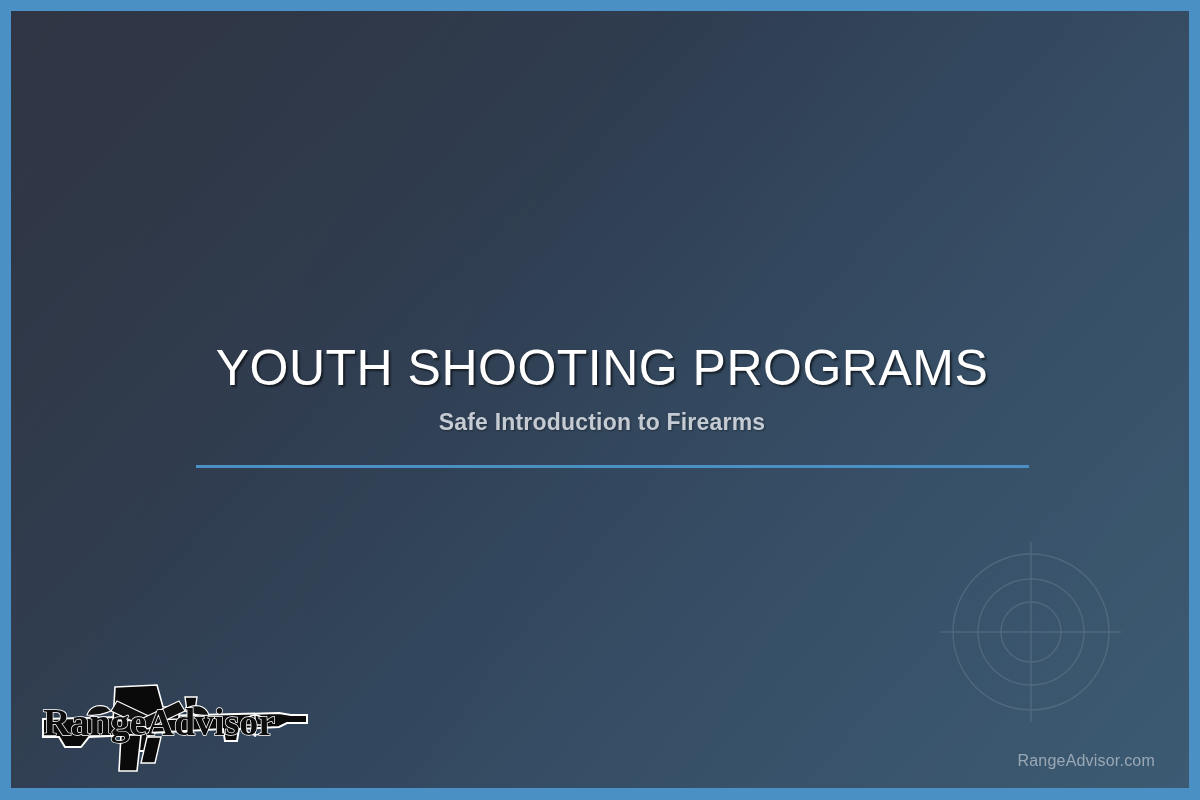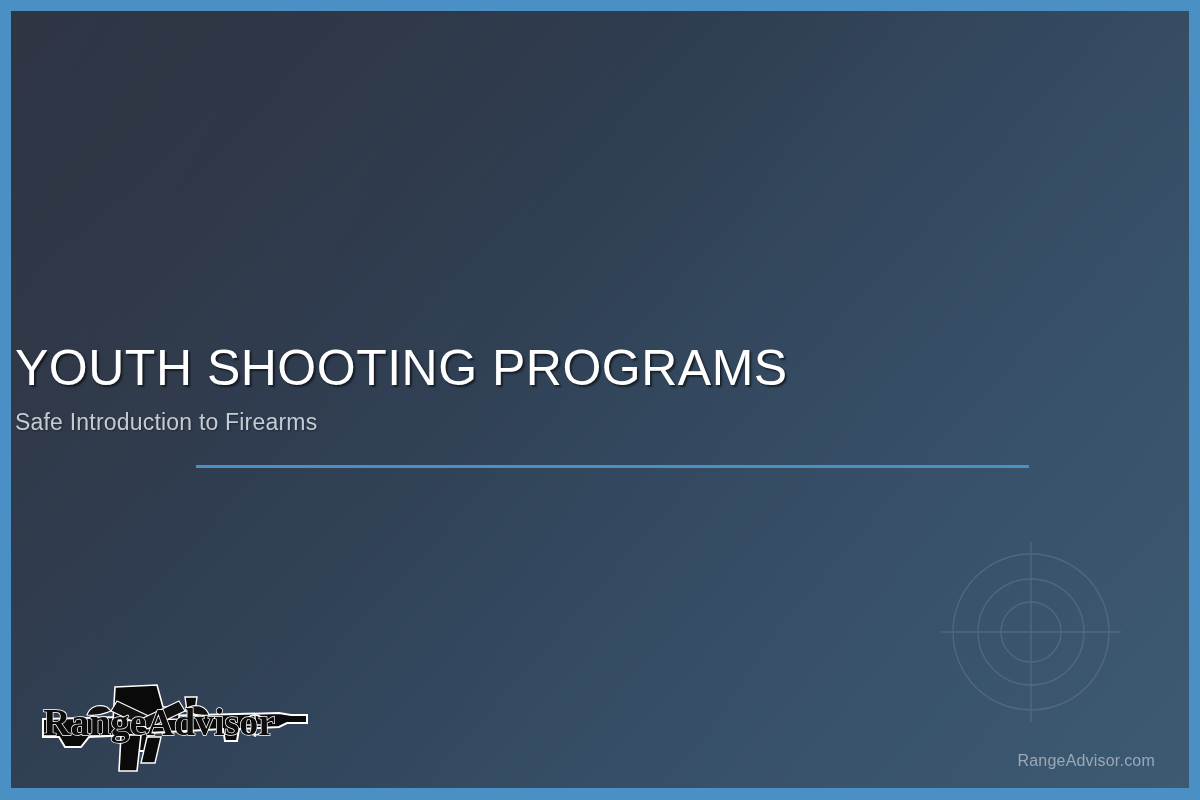--- a/index.html
+++ b/index.html
@@ -57,36 +57,37 @@
     opacity:0.85;
     pointer-events:none;
   }
 
   
   .title-block {
     position:absolute;
     left:4px;
     right:0;
     top:330px;
+    text-align:center;
   }
 
   .slide-title {
     font-size:50px;
     font-weight:400;
     letter-spacing:0.5px;
     color:#ffffff;
     line-height:1.08;
     text-shadow:2px 2px 2px rgba(0,0,0,0.55);
     white-space:nowrap;
   }
 
   .slide-subtitle {
     margin-top:14px;
     font-size:23px;
-    font-weight:400;
+    font-weight:700;
     color:#c5cbd3;
     letter-spacing:0.2px;
     text-shadow:1px 1px 2px rgba(0,0,0,0.35);
     white-space:nowrap;
   }
 
   .title-rule {
     position:absolute;
     left:185px;
     top:454px;

